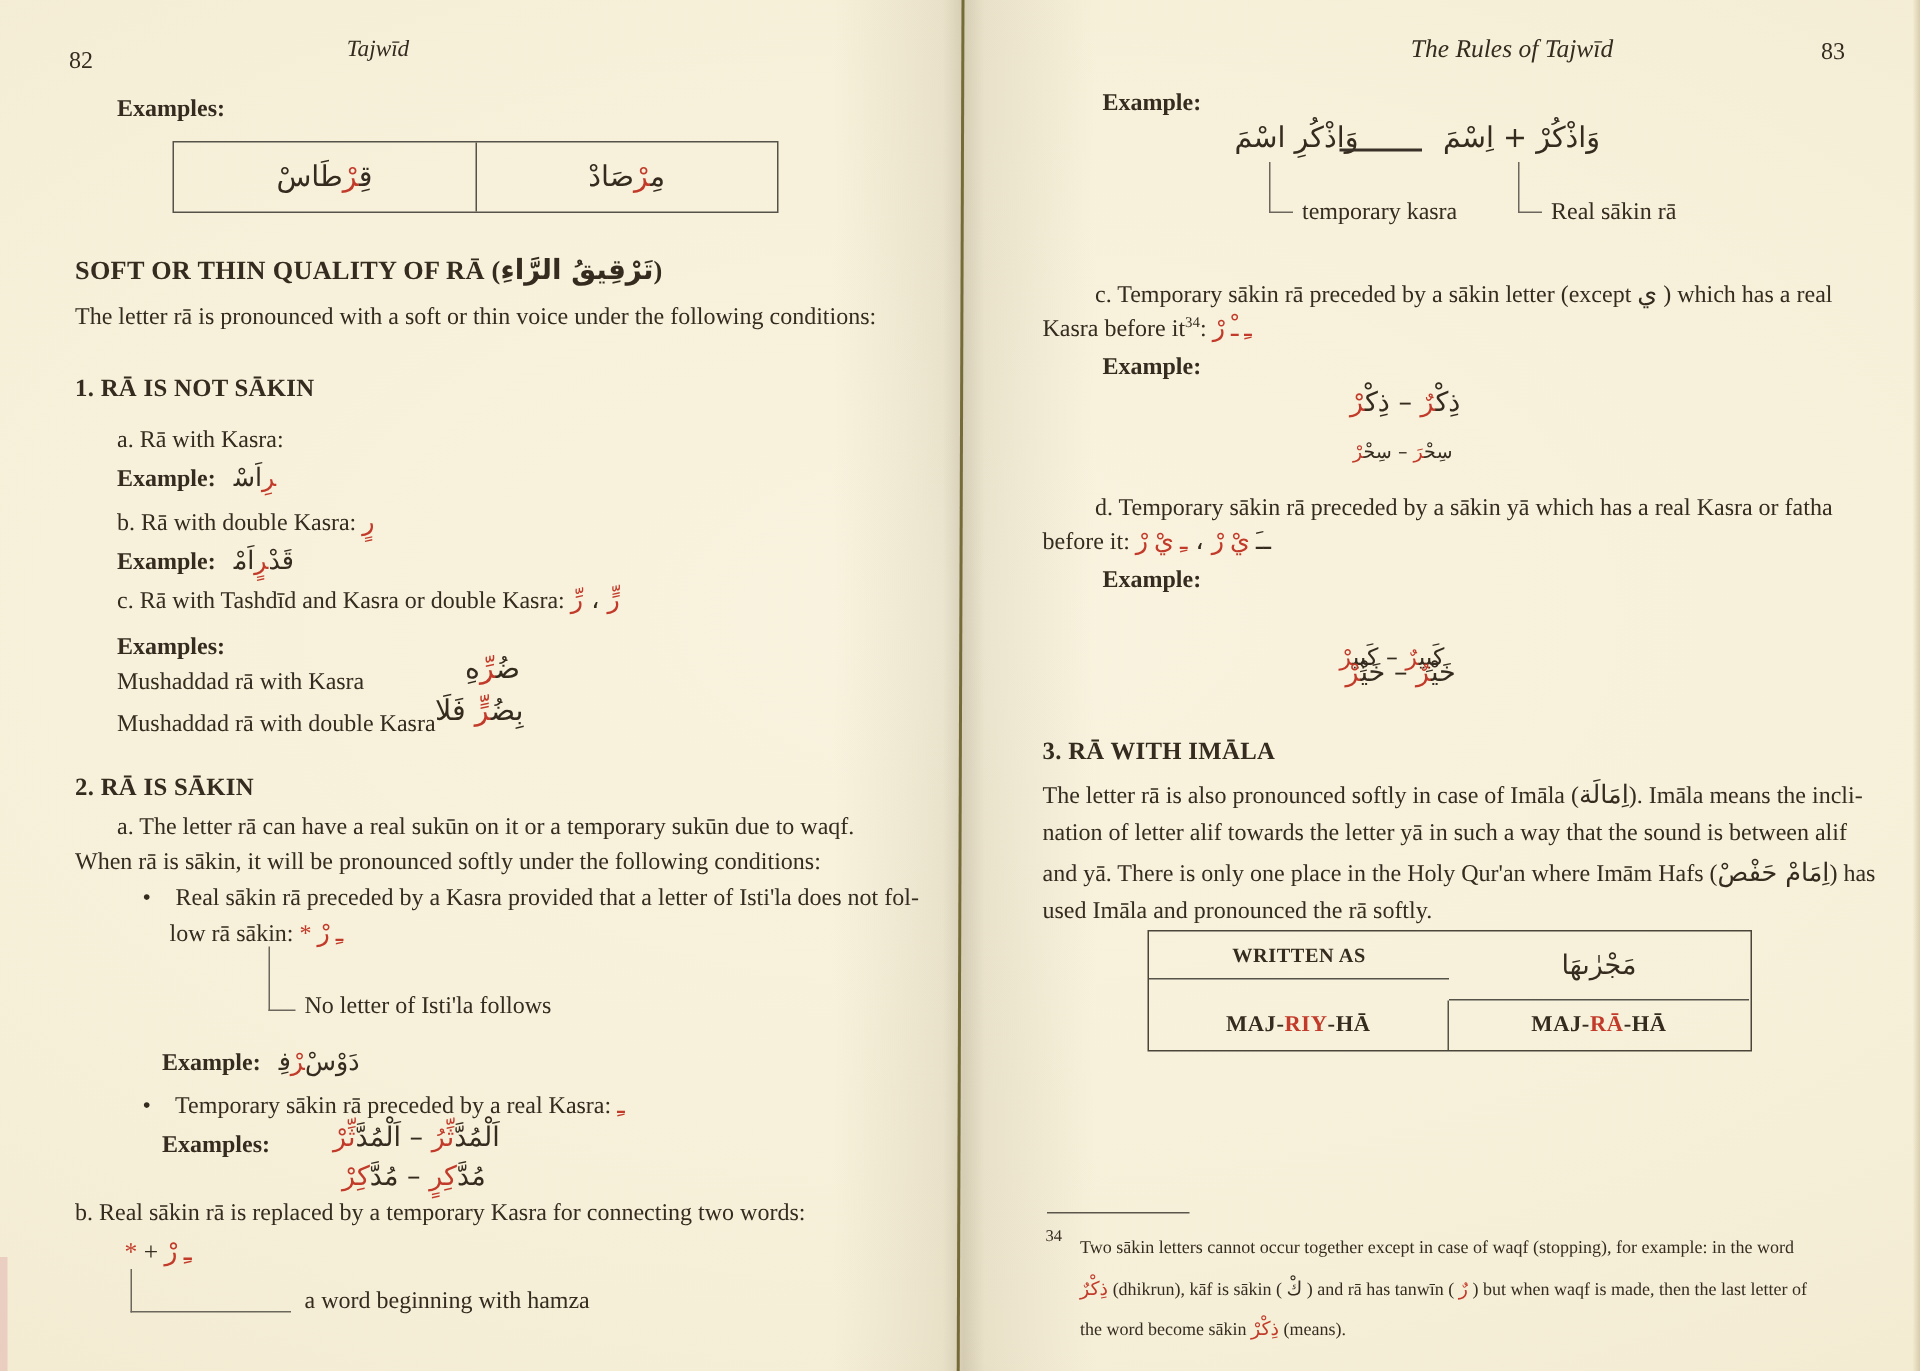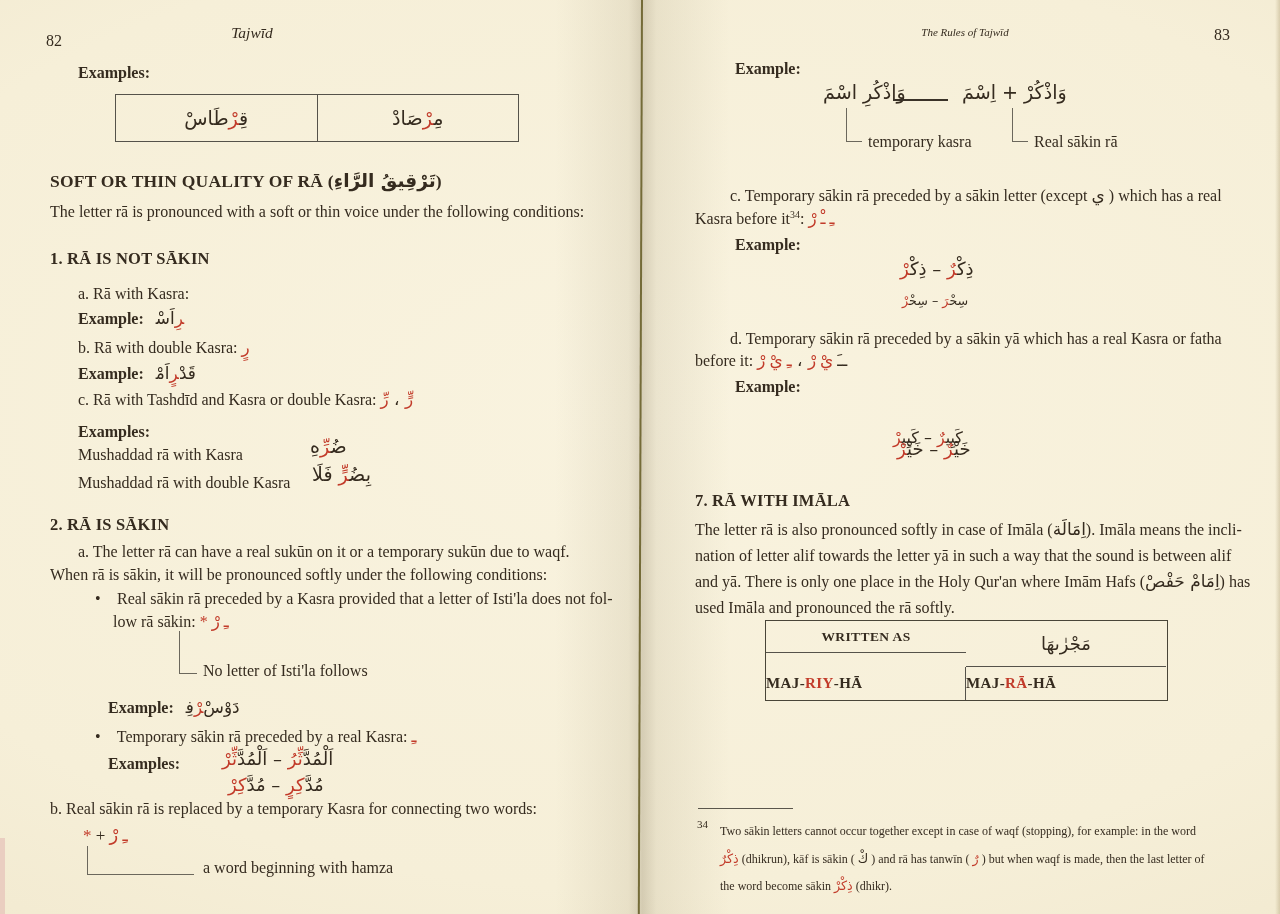--- a/index.html
+++ b/index.html
@@ -19,21 +19,21 @@
   .elbow{position:absolute;border-left:1.6px solid #6b675c;border-bottom:1.6px solid #6b675c;}
   .dot{display:inline-block;width:18px;}
   .exbox{position:absolute;left:115px;top:94px;width:402px;height:46px;border:1.5px solid #55524a;display:flex;}
   .exbox .cell{flex:1;display:flex;align-items:center;justify-content:center;font-size:18px;}
   .exbox .cell:first-child{border-right:1.5px solid #55524a;}
   .imala-table{position:absolute;left:765px;top:620px;width:401px;border:1.6px solid #494538;display:grid;grid-template-columns:200px 200px;}
   .imala-table .tcell{display:flex;align-items:center;justify-content:center;border-bottom:1.2px solid #55524a;height:31px;font-weight:bold;font-size:13.5px;letter-spacing:.4px;}
   .imala-table .tcell.c0{border-right:1.2px solid #55524a;}
   .imala-table .acell{display:flex;align-items:center;justify-content:center;border-bottom:1.2px solid #55524a;height:45px;font-size:17px;}
   .imala-table .acell.c0{border-right:1.2px solid #55524a;}
-  .imala-table .lcell{display:flex;align-items:center;justify-content:flex-start;height:33px;font-weight:bold;font-size:15px;letter-spacing:.4px;}
+  .imala-table .lcell{display:flex;align-items:center;justify-content:center;height:33px;font-weight:bold;font-size:15px;letter-spacing:.4px;}
   .imala-table .lcell.c0{border-right:1.2px solid #55524a;}
   .fnote{font-size:12px;line-height:27px;}
   .spine-shade{position:absolute;left:555px;top:0;width:175px;height:914px;
     background:linear-gradient(90deg, rgba(0,0,0,0) 0%, rgba(110,95,55,.10) 42%, rgba(80,65,30,.20) 50%, rgba(110,95,55,.10) 58%, rgba(0,0,0,0) 100%);}
   .spine-line{position:absolute;left:641px;top:0;width:2px;height:914px;background:#746b38;transform:rotate(.2deg);transform-origin:top;}
   .right-edge{position:absolute;right:0;top:0;width:5px;height:914px;background:linear-gradient(270deg, rgba(150,130,80,.30), rgba(150,130,80,0));}
   .pink-sliver{position:absolute;left:0;top:838px;width:5px;height:76px;background:#e7c9bd;opacity:.85;}
   .dashline{position:absolute;background:#3a3228;height:1.6px;}
 </style>
 </head>
@@ -82,21 +82,21 @@
       <span class="rtl" style="margin-left:8px;"><span class="ar">اَمْ‍</span><span class="ar red">‍رٍ</span><span class="ar"> قَدْ</span></span>
     </div>
 
     <div class="line" style="left:78px;top:389px;"><span>c. Rā with Tashdīd and Kasra or double Kasra: </span><span class="ar red">رِّ</span><span class="ar"> ، </span><span class="ar red">رٍّ</span></div>
 
     <div class="line b" style="left:78px;top:421px;">Examples:</div>
 
     <div class="line" style="left:78px;top:444px;">Mushaddad rā with Kasra</div>
     <div class="line rtl big-ar" style="left:310px;top:436px;"><span class="ar">ضُ‍</span><span class="ar red">‍رِّ</span><span class="ar">هِ</span></div>
     <div class="line" style="left:78px;top:472px;">Mushaddad rā with double Kasra</div>
-    <div class="line rtl big-ar" style="left:312px;top:464px;"><span class="ar">بِضُ‍</span><span class="ar red">‍رٍّ</span><span class="ar"> فَلَا</span></div>
+    <div class="line rtl big-ar" style="left:290px;top:464px;"><span class="ar">بِضُ‍</span><span class="ar red">‍رٍّ</span><span class="ar"> فَلَا</span></div>
 
     <div class="line h2" style="left:50px;top:514px;">2. RĀ IS SĀKIN</div>
     <div class="line" style="left:78px;top:541px;">a. The letter rā can have a real sukūn on it or a temporary sukūn due to waqf.</div>
     <div class="line" style="left:50px;top:564px;">When rā is sākin, it will be pronounced softly under the following conditions:</div>
 
     <div class="line" style="left:95px;top:588px;">
       <span class="dot">•</span>
       <span>Real sākin rā preceded by a Kasra provided that a letter of Isti'la does not fol-</span>
     </div>
     <div class="line" style="left:113px;top:611px;"><span>low rā sākin: </span><span class="red">*</span><span>  </span><span class="ar red">رْ</span><span>  </span><span class="ar red">ـِ</span></div>
@@ -119,21 +119,21 @@
     <div class="line rtl" style="left:228px;top:774px;font-size:17px;"><span class="ar">مُدَّ</span><span class="ar red">كِرٍ</span><span class="ar"> – </span><span class="ar">مُدَّ</span><span class="ar red">كِرْ</span></div>
 
     <div class="line" style="left:50px;top:798px;">b. Real sākin rā is replaced by a temporary Kasra for connecting two words:</div>
 
     <div class="line" style="left:83px;top:824px;font-size:17px;"><span class="red">*</span><span> + </span><span class="ar red">رْ</span><span>  </span><span class="ar red">ـِ</span></div>
     <div class="elbow" style="left:87px;top:846px;width:106px;height:28px;"></div>
     <div class="line" style="left:203px;top:857px;">a word beginning with hamza</div>
   </div>
 
   <div>
-    <div class="line it" style="left:865px;top:22px;width:200px;text-align:center;font-size:11px;">The Rules of Tajwīd</div>
+    <div class="line it" style="left:908px;top:22px;width:200px;text-align:center;font-size:17px;">The Rules of Tajwīd</div>
     <div class="line" style="left:1214px;top:24px;">83</div>
 
     <div class="line b" style="left:735px;top:58px;">Example:</div>
 
     <div class="line big-ar" style="left:823px;top:82px;"><span class="ar">وَاذْكُرِ اسْمَ</span></div>
     <div class="dashline" style="left:893px;top:99px;width:55px;"></div>
     <div class="line big-ar" style="left:962px;top:82px;"><span class="ar">وَاذْكُرْ + اِسْمَ</span></div>
 
     <div class="elbow" style="left:846px;top:108px;width:15px;height:33px;"></div>
     <div class="line" style="left:868px;top:131px;">temporary kasra</div>
@@ -147,21 +147,21 @@
     <div class="line rtl" style="left:900px;top:258px;font-size:17px;"><span class="ar">ذِكْ‍</span><span class="ar red">‍رٌ</span><span class="ar"> – </span><span class="ar">ذِكْ‍</span><span class="ar red">‍رْ</span></div>
     <div class="line rtl" style="left:902px;top:290px;font-size:12px;"><span class="ar">سِحْ‍</span><span class="ar red">‍رَ</span><span class="ar"> – </span><span class="ar">سِحْ‍</span><span class="ar red">‍رْ</span></div>
 
     <div class="line" style="left:730px;top:328px;">d. Temporary sākin rā preceded by a sākin yā which has a real Kasra or fatha</div>
     <div class="line" style="left:695px;top:350px;"><span>before it: </span><span class="ar red">رْ</span><span> </span><span class="ar red">يْ</span><span> </span><span class="ar red">ـِ</span><span class="ar"> ، </span><span class="ar red">رْ</span><span> </span><span class="ar red">يْ</span><span> </span><span class="ar">ــَ</span></div>
 
     <div class="line b" style="left:735px;top:376px;">Example:</div>
     <div class="line rtl" style="left:893px;top:408px;font-size:15px;margin-top:19px;"><span class="ar">كَبِي‍</span><span class="ar red">‍رٌ</span><span class="ar"> – </span><span class="ar">كَبِي‍</span><span class="ar red">‍رْ</span></div>
     <div class="line rtl" style="left:897px;top:438px;font-size:17px;"><span class="ar">خَيْ‍</span><span class="ar red">‍رٌ</span><span class="ar"> – </span><span class="ar">خَيْ‍</span><span class="ar red">‍رْ</span></div>
 
-    <div class="line h2" style="left:695px;top:490px;">7. RĀ WITH IMĀLA</div>
+    <div class="line h2" style="left:695px;top:490px;">3. RĀ WITH IMĀLA</div>
     <div class="line" style="left:695px;top:519px;"><span>The letter rā is also pronounced softly in case of Imāla (</span><span class="ar">اِمَالَة</span><span>). Imāla means the incli-</span></div>
     <div class="line" style="left:695px;top:545px;"><span>nation of letter alif towards the letter yā in such a way that the sound is between alif</span></div>
     <div class="line" style="left:695px;top:571px;"><span>and yā. There is only one place in the Holy Qur'an where Imām Hafs (</span><span class="ar">اِمَامْ حَفْصْ</span><span>) has</span></div>
     <div class="line" style="left:695px;top:597px;"><span>used Imāla and pronounced the rā softly.</span></div>
 
     <div class="imala-table">
       <div class="tcell">WRITTEN AS</div>
       <div class="acell rtl">
           <span class="ar">مَجْرٰىهَا</span>
         </div>
@@ -174,15 +174,15 @@
           <span>MAJ-</span>
           <span class="red">RĀ</span>
           <span> -HĀ</span>
         </div>
     </div>
 
     <div class="dashline" style="left:698px;top:808px;width:95px;height:1.2px;background:#5a564c;"></div>
     <div class="line" style="left:697px;top:814px;font-size:11px;">34</div>
     <div class="line fnote" style="left:720px;top:818px;"><span>Two sākin letters cannot occur together except in case of waqf (stopping), for example: in the word</span></div>
     <div class="line fnote" style="left:720px;top:845px;"><span class="ar red">ذِكْرٌ</span><span> (dhikrun), kāf is sākin ( </span><span class="ar">كْ</span><span> ) and rā has tanwīn ( </span><span class="ar red">رٌ</span><span> ) but when waqf is made, then the last letter of</span></div>
-    <div class="line fnote" style="left:720px;top:872px;"><span>the word become sākin </span><span class="ar red">ذِكْرْ</span><span> (dhikr).</span></div>
+    <div class="line fnote" style="left:720px;top:872px;"><span>the word become sākin </span><span class="ar red">ذِكْرْ</span><span> (means).</span></div>
   </div>
 </div>
 
 </body></html>

